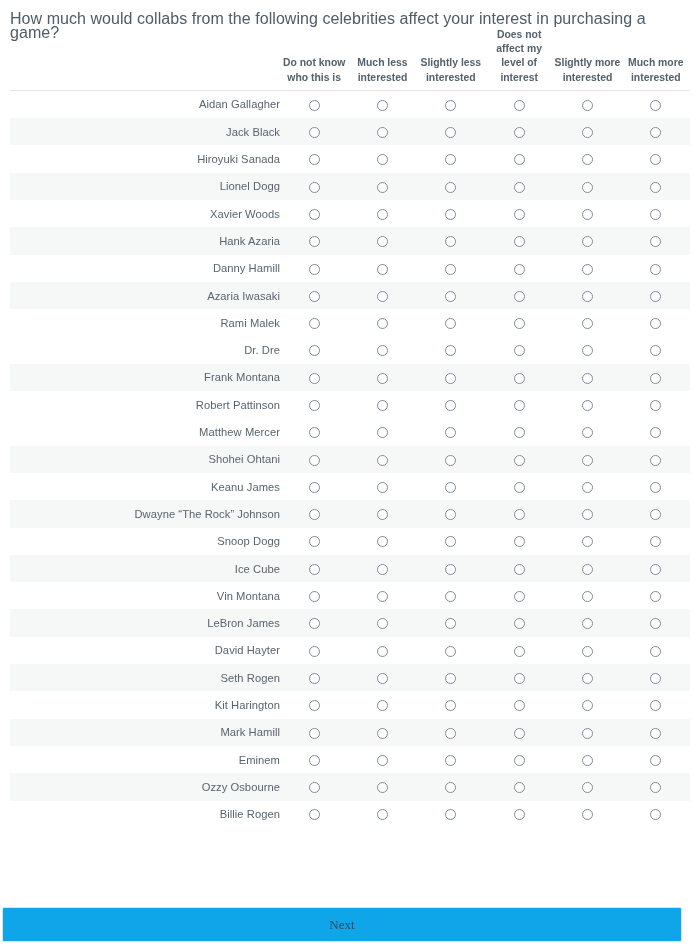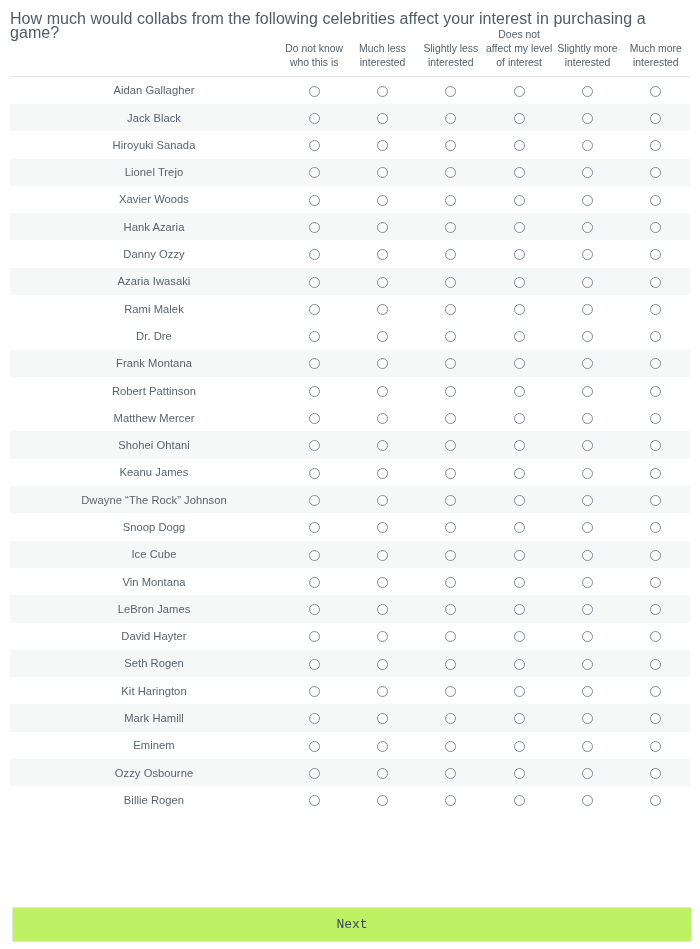--- a/index.html
+++ b/index.html
@@ -36,21 +36,21 @@
     left: 10px;
     top: 28px;
     width: 680px;
     border-collapse: collapse;
     table-layout: fixed;
   }
   #matrix-table col.label-col { width: 270px; }
   #matrix-table col.opt-col { width: 68.33px; }
 
   #matrix-table thead th {
-    font-weight: normal;
+    font-weight: bold;
     font-size: 10.4px;
     line-height: 14.2px;
     color: #54606b;
     vertical-align: bottom;
     padding: 0 0 5px 0;
     border-bottom: 1px solid #e3e6e8;
   }
   #matrix-table thead th.label-head {
     border-bottom: 1px solid #e3e6e8;
   }
@@ -60,48 +60,48 @@
     vertical-align: middle;
     border: none;
   }
   #matrix-table tbody tr.alt-row td {
     background: #f6f7f7;
   }
   #matrix-table tbody td.row-label {
     font-size: 11.2px;
     color: #58646f;
     padding-left: 18px;
-    text-align: center;
+    text-align: right;
     letter-spacing: 0.05px;
   }
   #matrix-table tbody td.radio-cell {
     text-align: center;
   }
   .radio-mark {
     display: inline-block;
     width: 11px;
     height: 11px;
     border-radius: 50%;
     border: 1.3px solid #7f8c99;
     background: #ffffff;
     box-sizing: border-box;
     vertical-align: middle;
     cursor: pointer;
   }
   #next-button {
     position: absolute;
-    left: 12px;
+    left: 2px;
     top: 907px;
     width: 680px;
     height: 35px;
     box-sizing: border-box;
-    background: #bef264;
+    background: #0ea5e9;
     border: 1px solid #e0e3e5;
     border-radius: 2px;
-    font-family: Liberation Mono, monospace;
+    font-family: Liberation Serif, serif;
     font-size: 13px;
     color: #3d4852;
     text-align: center;
     line-height: 33px;
     cursor: pointer;
     padding: 0;
   }
 </style>
 </head>
 <body>
@@ -153,21 +153,21 @@
         <tr>
           <td class="row-label">Hiroyuki Sanada</td>
           <td class="radio-cell"><span class="radio-mark"></span></td>
           <td class="radio-cell"><span class="radio-mark"></span></td>
           <td class="radio-cell"><span class="radio-mark"></span></td>
           <td class="radio-cell"><span class="radio-mark"></span></td>
           <td class="radio-cell"><span class="radio-mark"></span></td>
           <td class="radio-cell"><span class="radio-mark"></span></td>
         </tr>
         <tr class="alt-row">
-          <td class="row-label">Lionel Trejo</td>
+          <td class="row-label">Lionel Dogg</td>
           <td class="radio-cell"><span class="radio-mark"></span></td>
           <td class="radio-cell"><span class="radio-mark"></span></td>
           <td class="radio-cell"><span class="radio-mark"></span></td>
           <td class="radio-cell"><span class="radio-mark"></span></td>
           <td class="radio-cell"><span class="radio-mark"></span></td>
           <td class="radio-cell"><span class="radio-mark"></span></td>
         </tr>
         <tr>
           <td class="row-label">Xavier Woods</td>
           <td class="radio-cell"><span class="radio-mark"></span></td>
@@ -180,21 +180,21 @@
         <tr class="alt-row">
           <td class="row-label">Hank Azaria</td>
           <td class="radio-cell"><span class="radio-mark"></span></td>
           <td class="radio-cell"><span class="radio-mark"></span></td>
           <td class="radio-cell"><span class="radio-mark"></span></td>
           <td class="radio-cell"><span class="radio-mark"></span></td>
           <td class="radio-cell"><span class="radio-mark"></span></td>
           <td class="radio-cell"><span class="radio-mark"></span></td>
         </tr>
         <tr>
-          <td class="row-label">Danny Ozzy</td>
+          <td class="row-label">Danny Hamill</td>
           <td class="radio-cell"><span class="radio-mark"></span></td>
           <td class="radio-cell"><span class="radio-mark"></span></td>
           <td class="radio-cell"><span class="radio-mark"></span></td>
           <td class="radio-cell"><span class="radio-mark"></span></td>
           <td class="radio-cell"><span class="radio-mark"></span></td>
           <td class="radio-cell"><span class="radio-mark"></span></td>
         </tr>
         <tr class="alt-row">
           <td class="row-label">Azaria Iwasaki</td>
           <td class="radio-cell"><span class="radio-mark"></span></td>

